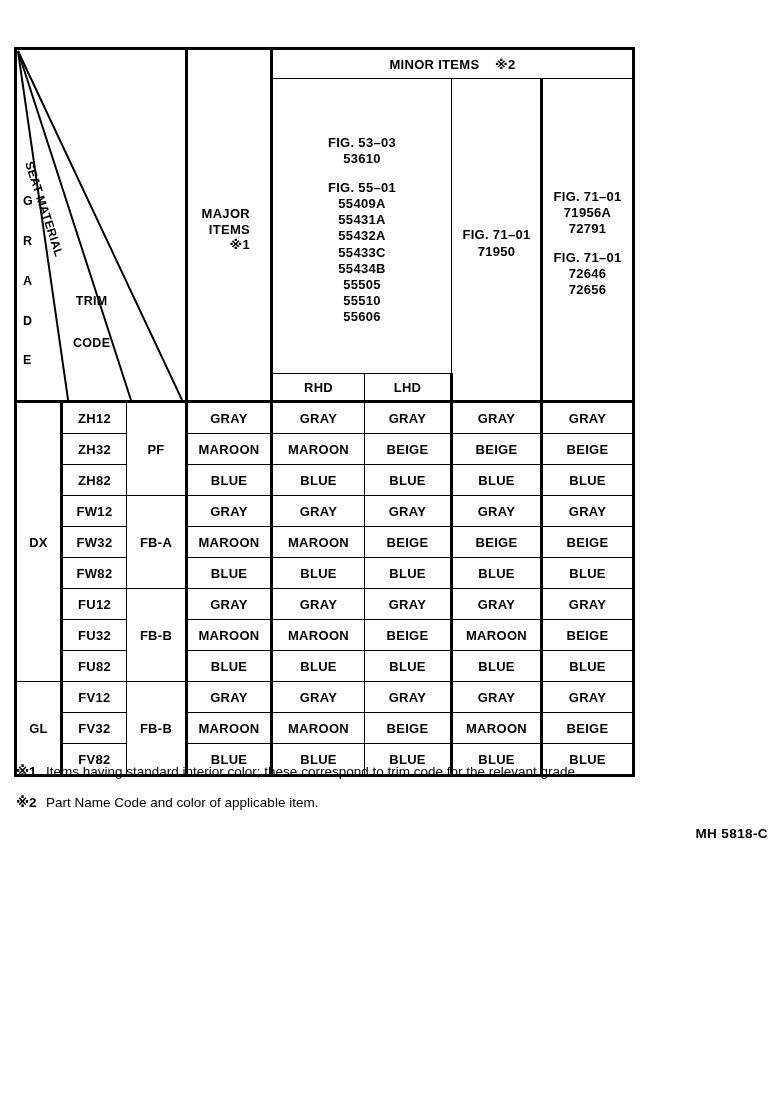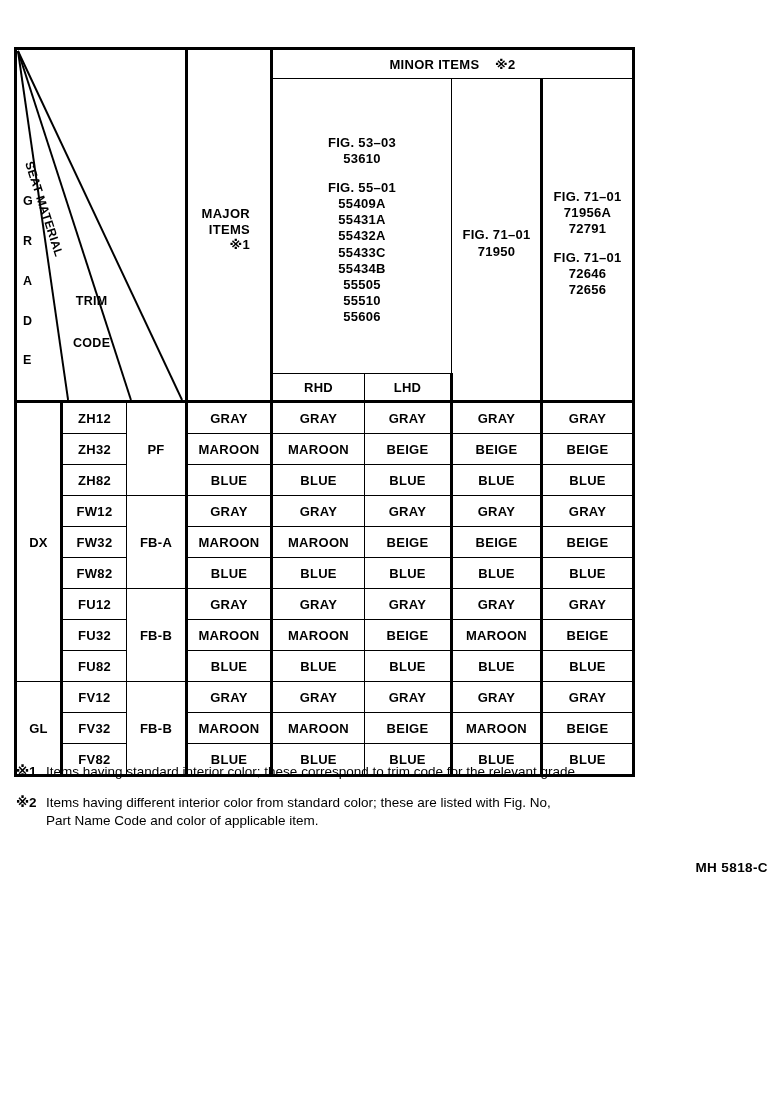--- a/index.html
+++ b/index.html
@@ -195,21 +195,21 @@
   }
   .footnote .text {
     flex: 1 1 auto;
     text-align: justify;
   }
   .footnote .text .l2 { display: block; }
 
   .doc-code {
     position: absolute;
     right: 16px;
-    top: 860px;
+    top: 826px;
     font-size: 13.5px;
     font-weight: bold;
     letter-spacing: 0.4px;
   }
 </style>
 </head>
 <body>
 
 <table id="chart-table">
   <colgroup>
@@ -434,19 +434,18 @@
   </table>
 
 <div class="footnotes">
   <div class="footnote">
     <div class="mark">※1</div>
     <div class="text">Items having standard interior color; these correspond to trim code for the relevant grade.</div>
   </div>
   <div class="footnote">
     <div class="mark">※2</div>
     <div class="text">
-      <span>Items having different interior color from standard color; these are listed with Fig. No,</span>
       <span class="l2">Part Name Code and color of applicable item.</span>
     </div>
   </div>
 </div>
 
 <div class="doc-code">MH 5818-C</div>
 
 </body></html>

